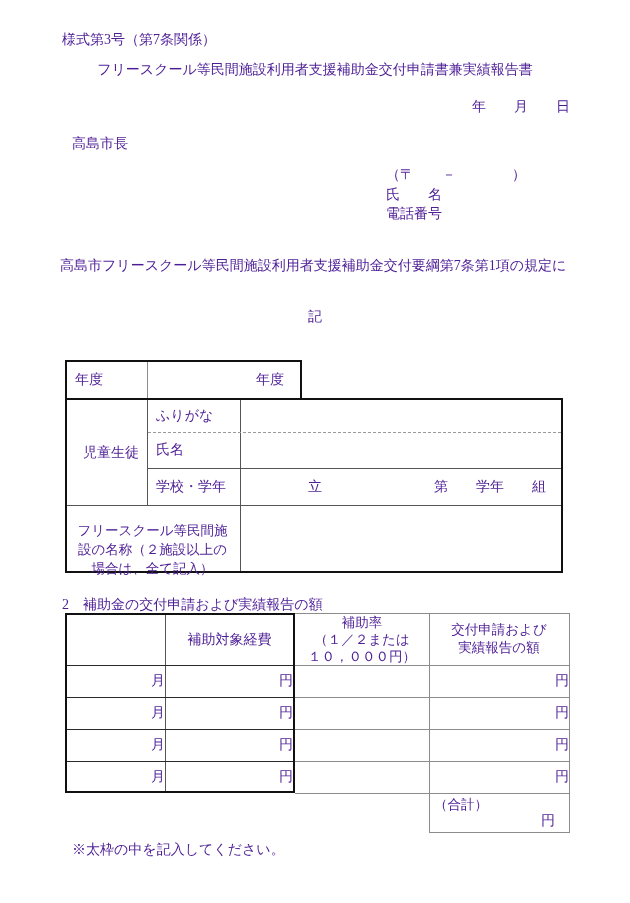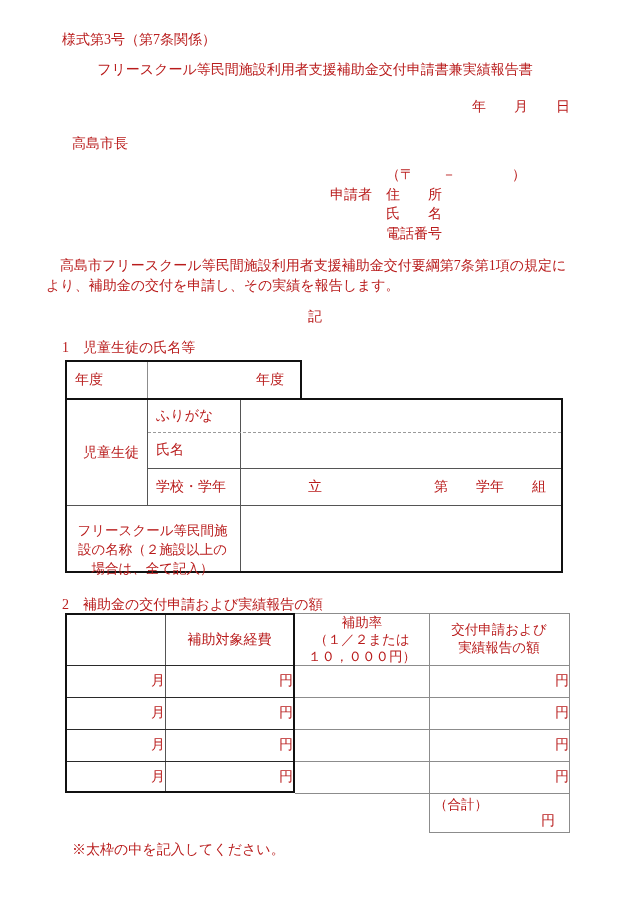--- a/index.html
+++ b/index.html
@@ -2,21 +2,21 @@
 <html><head>
 <meta charset="utf-8">
 <style>
   html,body{margin:0;padding:0;background:#e8e8e8;}
   .page{
     position:relative;
     width:630px;height:903px;
     background:#ffffff;
     margin:0 auto;
     font-family:"Liberation Serif","DejaVu Serif",serif;
-    color:#b91c1c;
+    color:#4c1d95;
     font-size:14px;
     overflow:hidden;
   }
   .abs{position:absolute;white-space:pre;}
   .cell{position:absolute;display:flex;align-items:center;white-space:pre;}
   .right{justify-content:flex-end;}
   .center{justify-content:center;text-align:center;}
   .top-left{align-items:flex-start;}
   
   .hl{position:absolute;height:1px;background:#555;}
@@ -31,27 +31,26 @@
 </head>
 <body>
 
 <div class="page">
 
   <div class="abs" style="left:62px;top:31px;">様式第3号（第7条関係）</div>
   <div class="abs" style="left:0;right:0;top:61px;text-align:center;white-space:normal;">フリースクール等民間施設利用者支援補助金交付申請書兼実績報告書</div>
   <div class="abs" style="right:60px;top:98px;">年　　月　　日</div>
   <div class="abs" style="left:72px;top:135px;">高島市長</div>
 
-  <div class="abs" style="left:330px;top:165px;line-height:19.5px;"><div style="white-space:pre;">　　　　（〒　　－　　　　）</div><div style="white-space:pre;">申請者　住　　所</div><div style="white-space:pre;">　　　　氏　　名</div><div style="white-space:pre;">　　　　電話番号</div></div>
+  <div class="abs" style="left:330px;top:165px;line-height:19.5px;"><div style="white-space:pre;">　　　　（〒　　－　　　　）</div><div style="white-space:pre;">　　　　氏　　名</div><div style="white-space:pre;">　　　　電話番号</div></div>
 
-  <div class="abs" style="left:46px;top:256px;line-height:20px;"><div style="white-space:pre;">　高島市フリースクール等民間施設利用者支援補助金交付要綱第7条第1項の規定に</div><div style="white-space:pre;">より、補助金の交付を申請し、その実績を報告します。</div></div>
+  <div class="abs" style="left:46px;top:256px;line-height:20px;"><div style="white-space:pre;">　高島市フリースクール等民間施設利用者支援補助金交付要綱第7条第1項の規定に</div></div>
 
   <div class="abs" style="left:0;right:0;top:308px;text-align:center;">記</div>
 
-  <div class="abs" style="left:62px;top:339px;">1　児童生徒の氏名等</div>
 
   <div class="abs" style="left:65px;top:360px;width:498px;height:213px;white-space:normal;text-align:center;">
 
     <div class="boldbox" style="left:0;top:0;width:237px;height:40px;"></div>
     <div class="vl gray" style="left:82px;top:2px;height:36px;"></div>
     <div class="cell" style="left:2px;top:2px;width:78px;height:36px;padding-left:8px;">年度</div>
     <div class="cell right" style="left:84px;top:2px;width:135px;height:36px;padding-right:16px;">年度</div>
 
     <div class="boldbox" style="left:0;top:38px;width:498px;height:175px;"></div>
 

